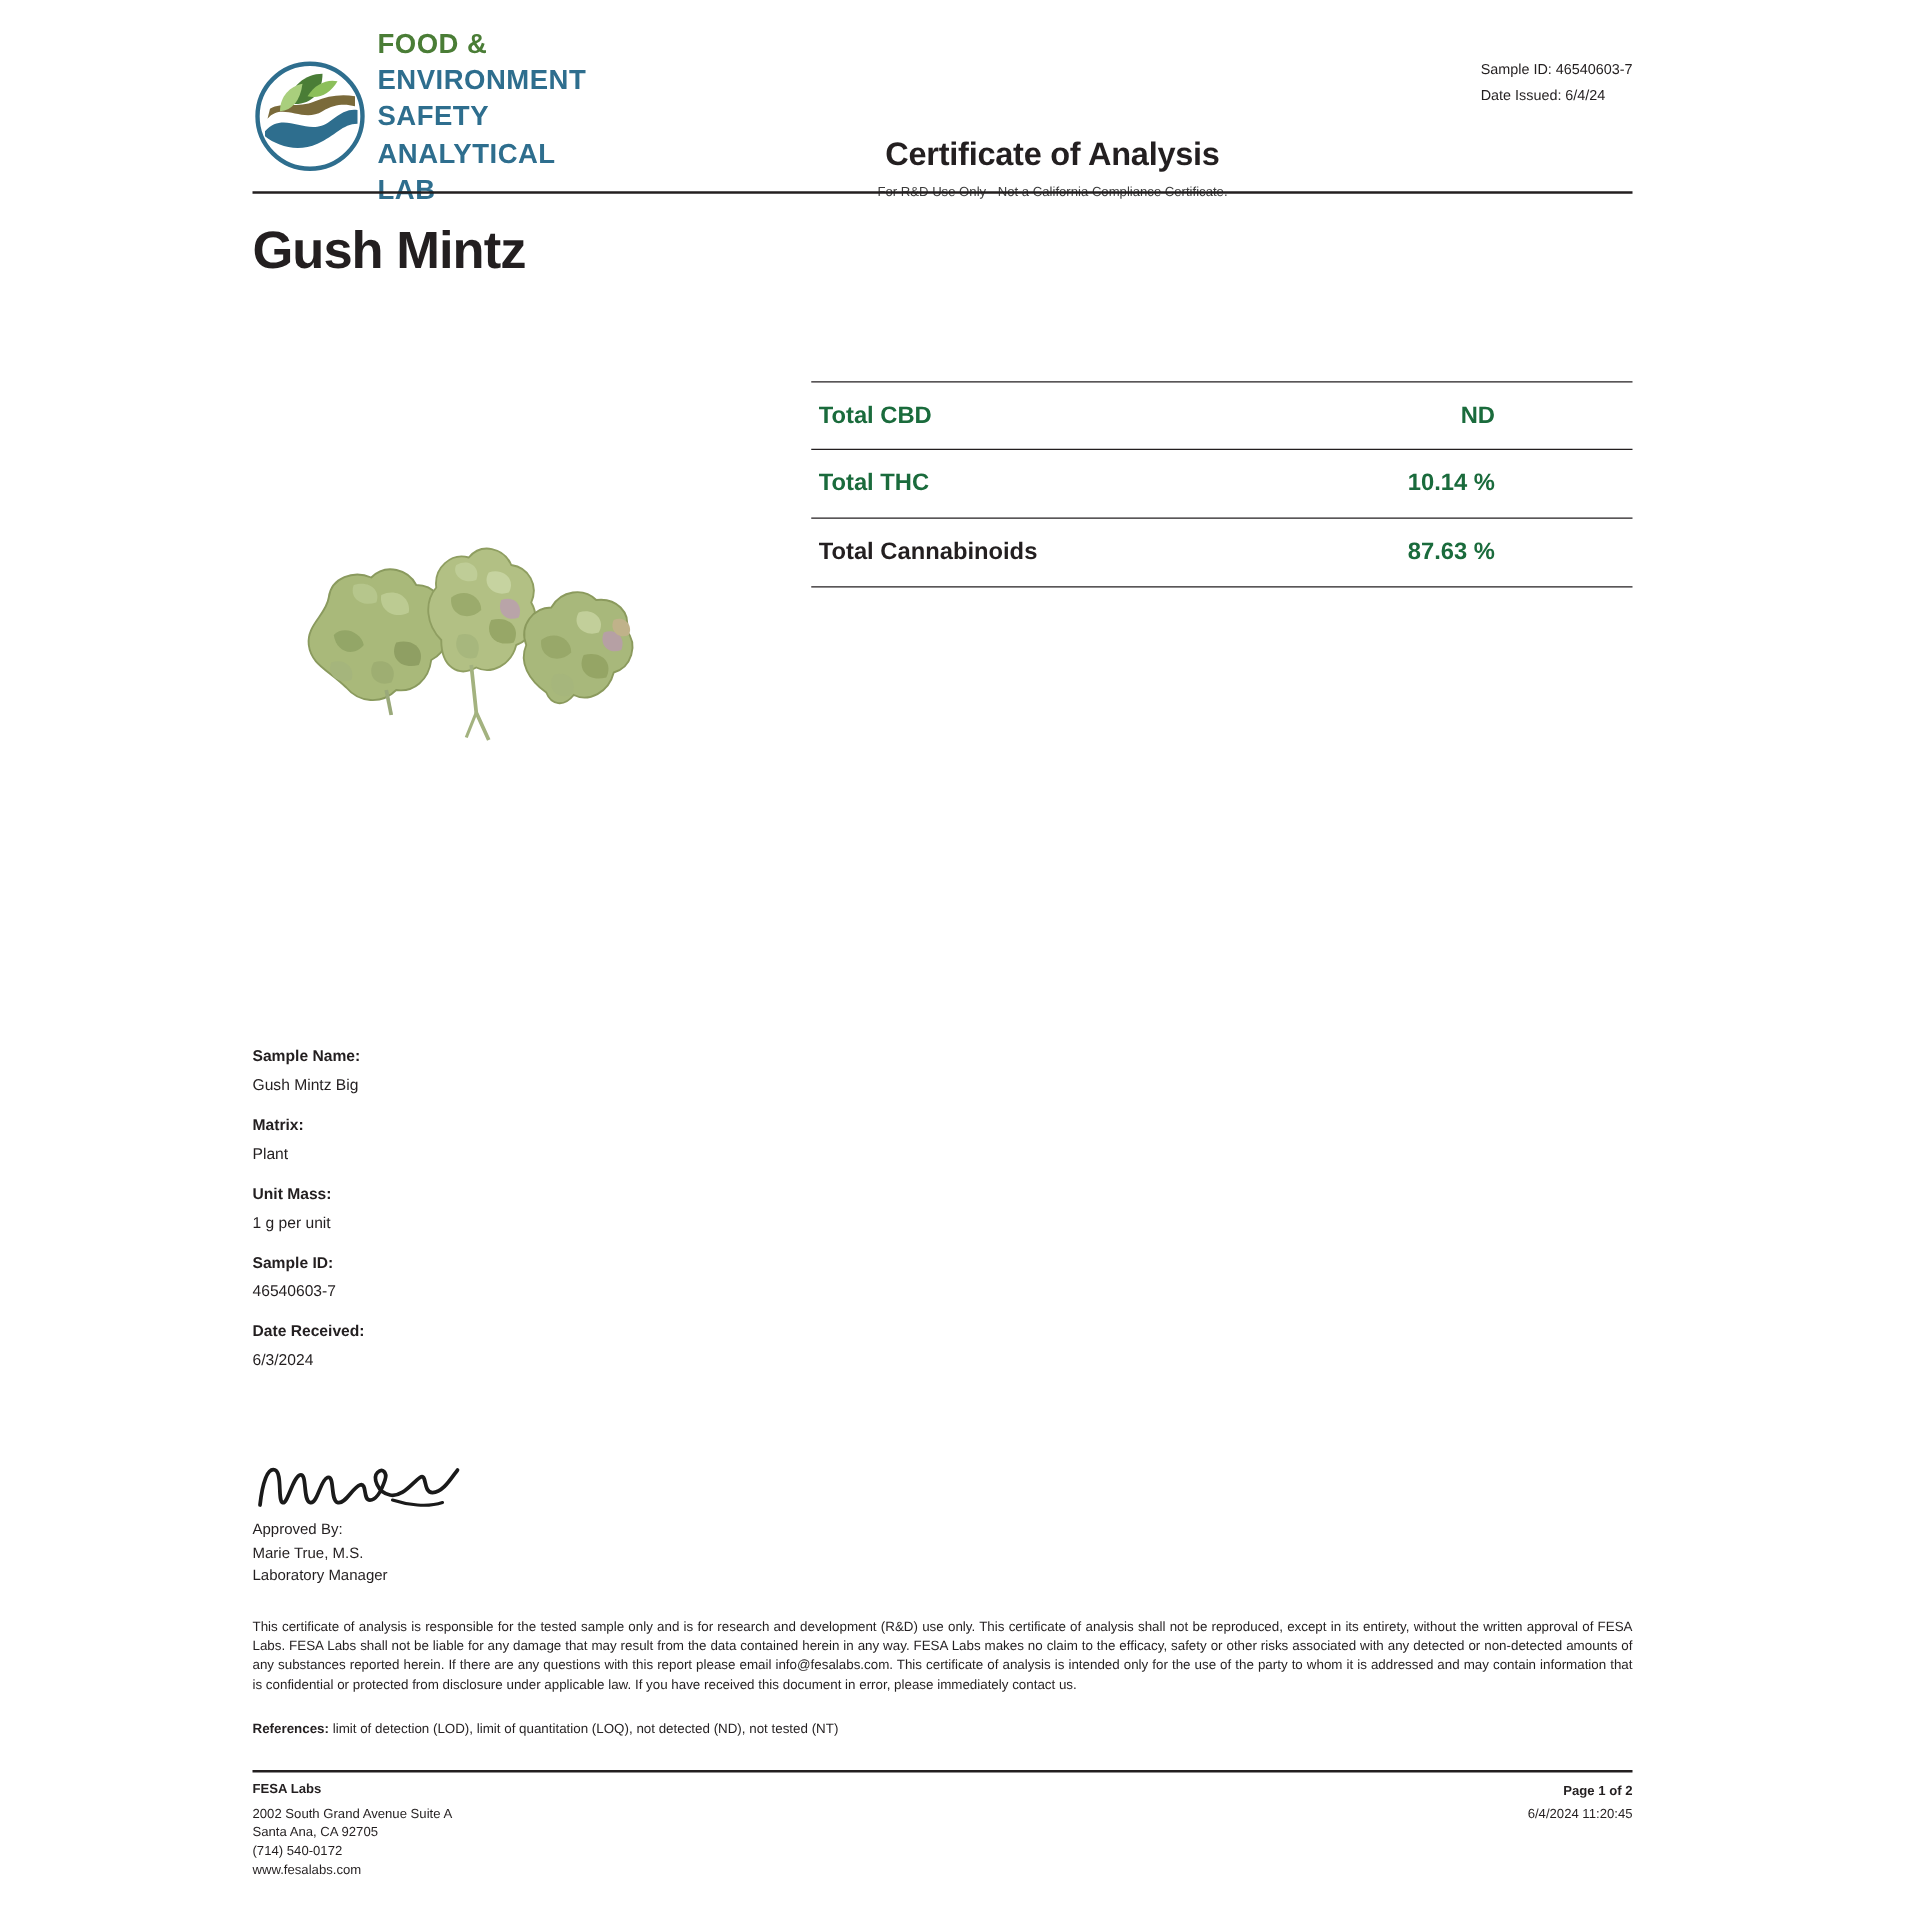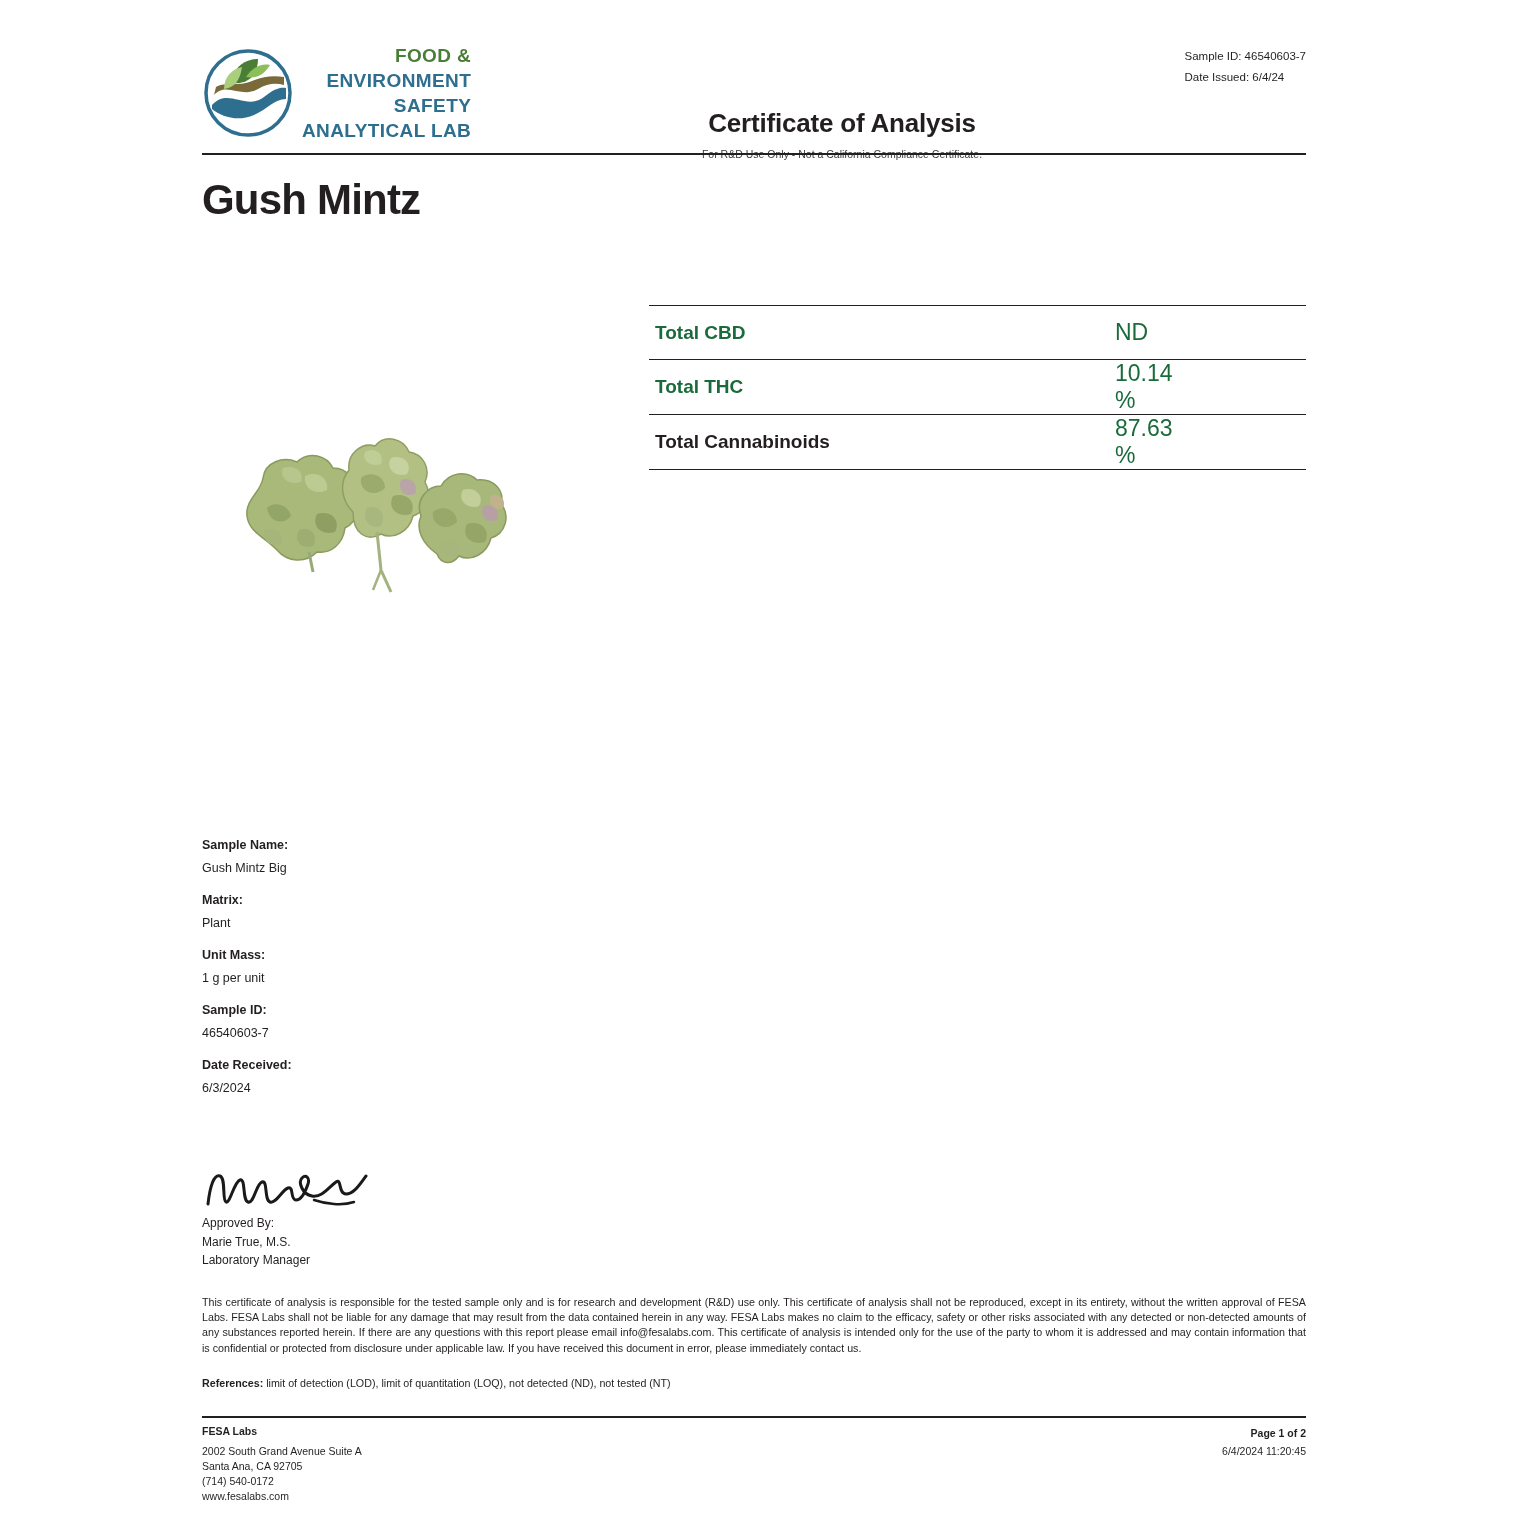--- a/index.html
+++ b/index.html
@@ -40,27 +40,26 @@
     align-items: center;
   }
   .logo-mark {
     width: 92px;
     height: 92px;
     position: relative;
     flex: 0 0 auto;
   }
   .logo-text {
     margin-left: 8px;
-    font-size: 19px;
+    font-size: 22px;
     font-weight: bold;
     line-height: 1.32;
     letter-spacing: 0.4px;
     color: #1f5f74;
     font-family: "Liberation Sans", sans-serif;
-    text-align: right;
   }
   .logo-text .l1 { color: #4a7d36; }
   .logo-text .l2 { color: #2e6e8e; }
   .logo-text .l3 { color: #2e6e8e; }
   .logo-text .l4 { color: #2e6e8e; }
 
   .coa-title {
     position: absolute;
     left: 290px;
     top: 74px;
@@ -126,24 +125,24 @@
   .summary-row:first-child { border-top: 1.5px solid #231f20; }
   .summary-label {
     flex: 0 0 460px;
     font-size: 19px;
     font-weight: bold;
     color: #1a6b3c;
     padding-left: 6px;
   }
   .summary-value {
     flex: 1;
-    font-size: 23px;
-    font-weight: normal;
+    font-size: 19px;
+    font-weight: bold;
     color: #1a6b3c;
-    text-align: left;
+    text-align: right;
     padding-right: 110px;
   }
   .summary-row.dark .summary-label { color: #231f20; }
 
   
   .photo {
     position: absolute;
     left: 205px;
     top: 300px;
     width: 355px;

